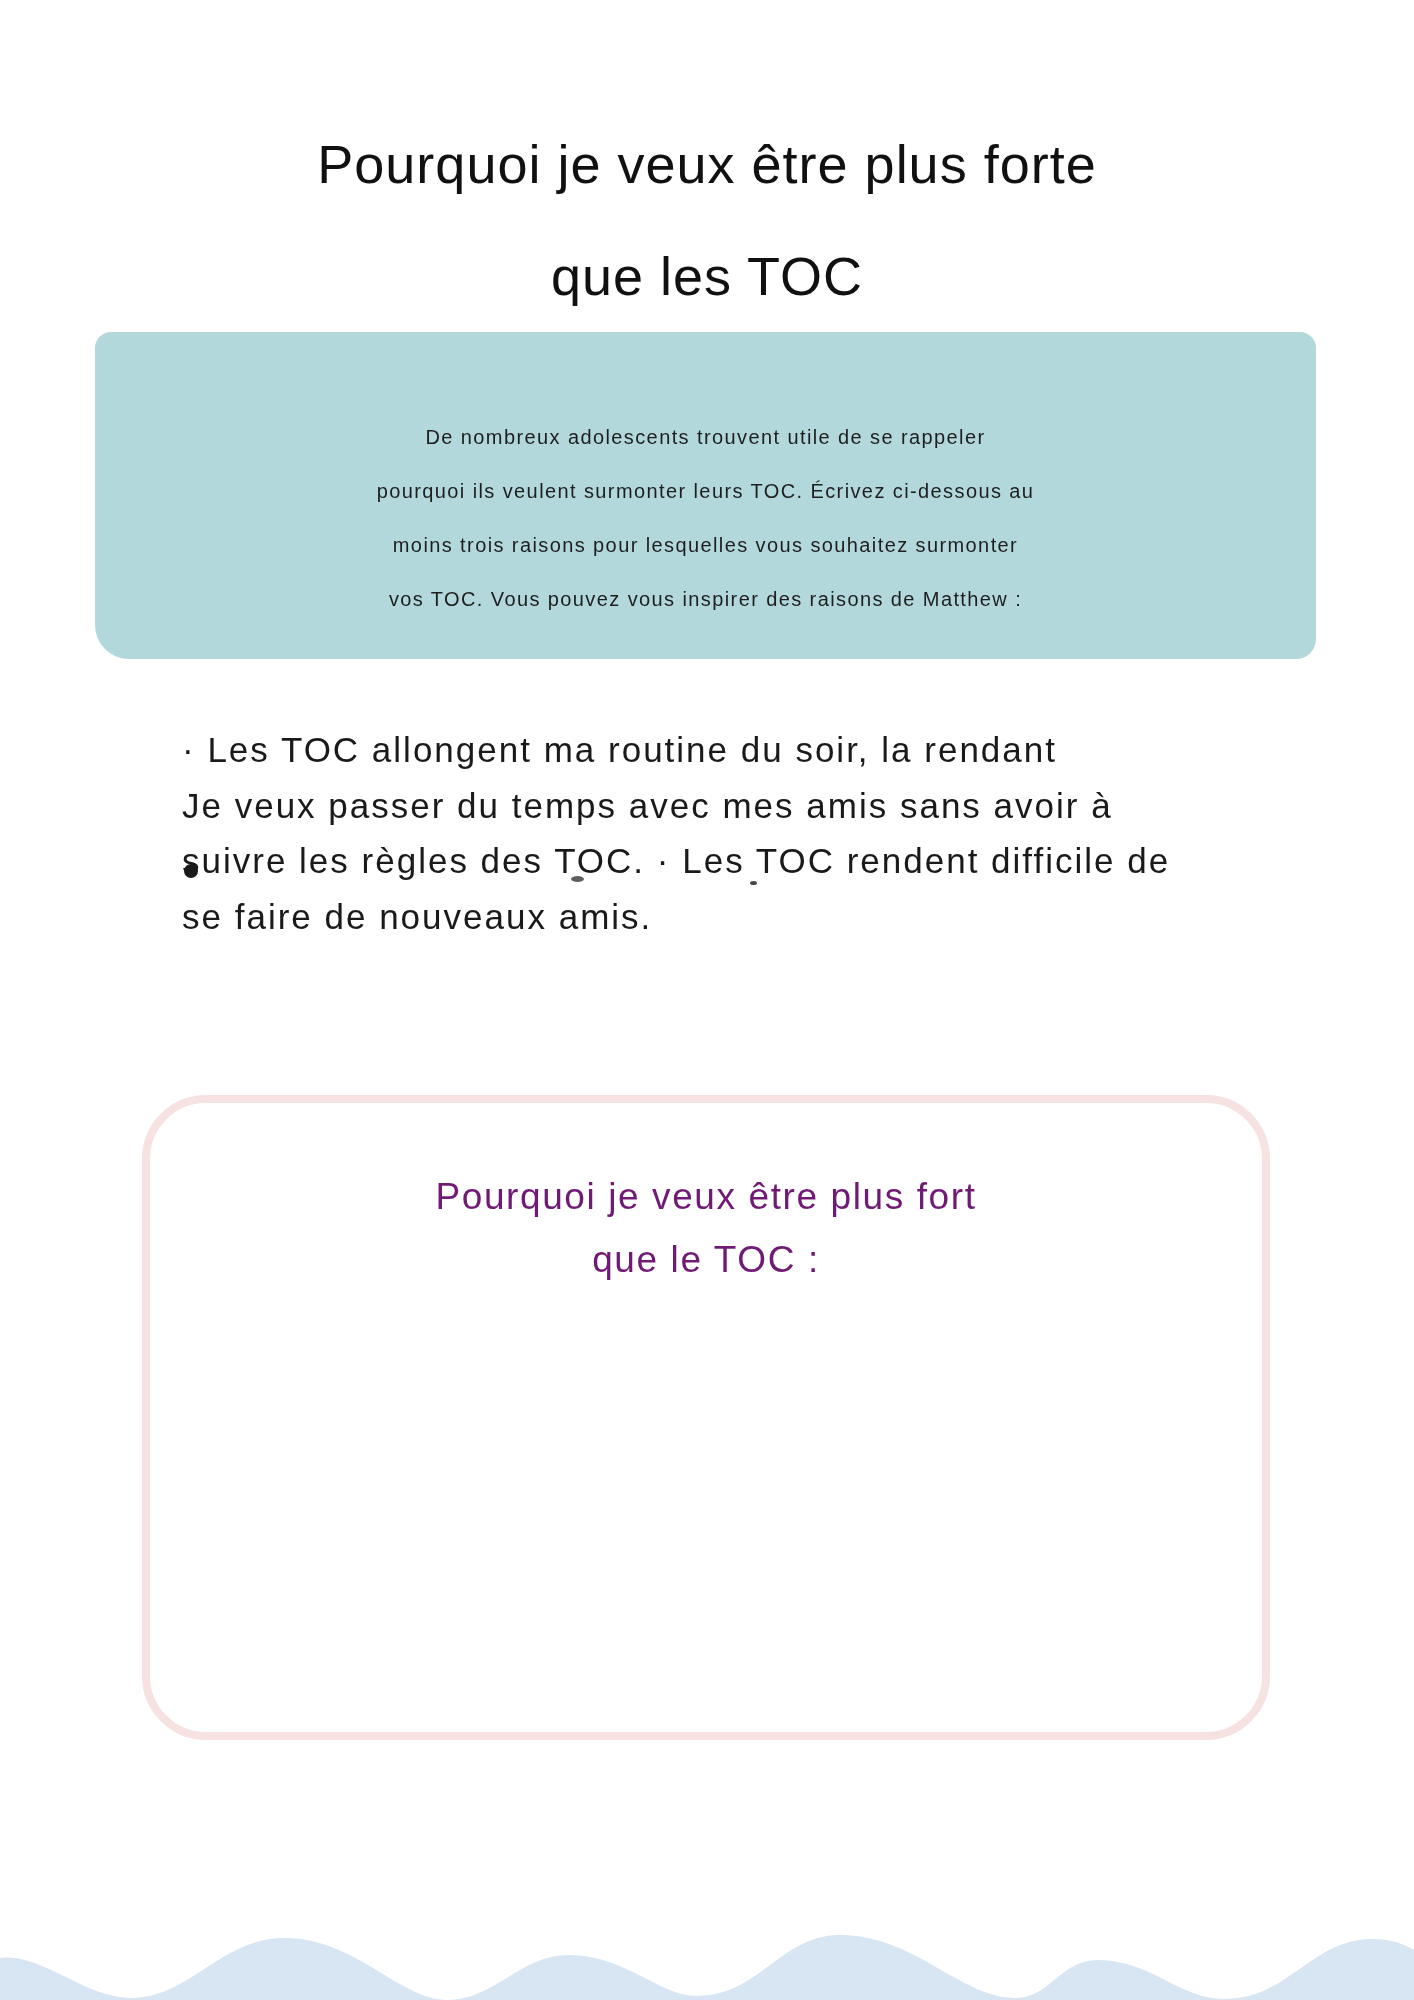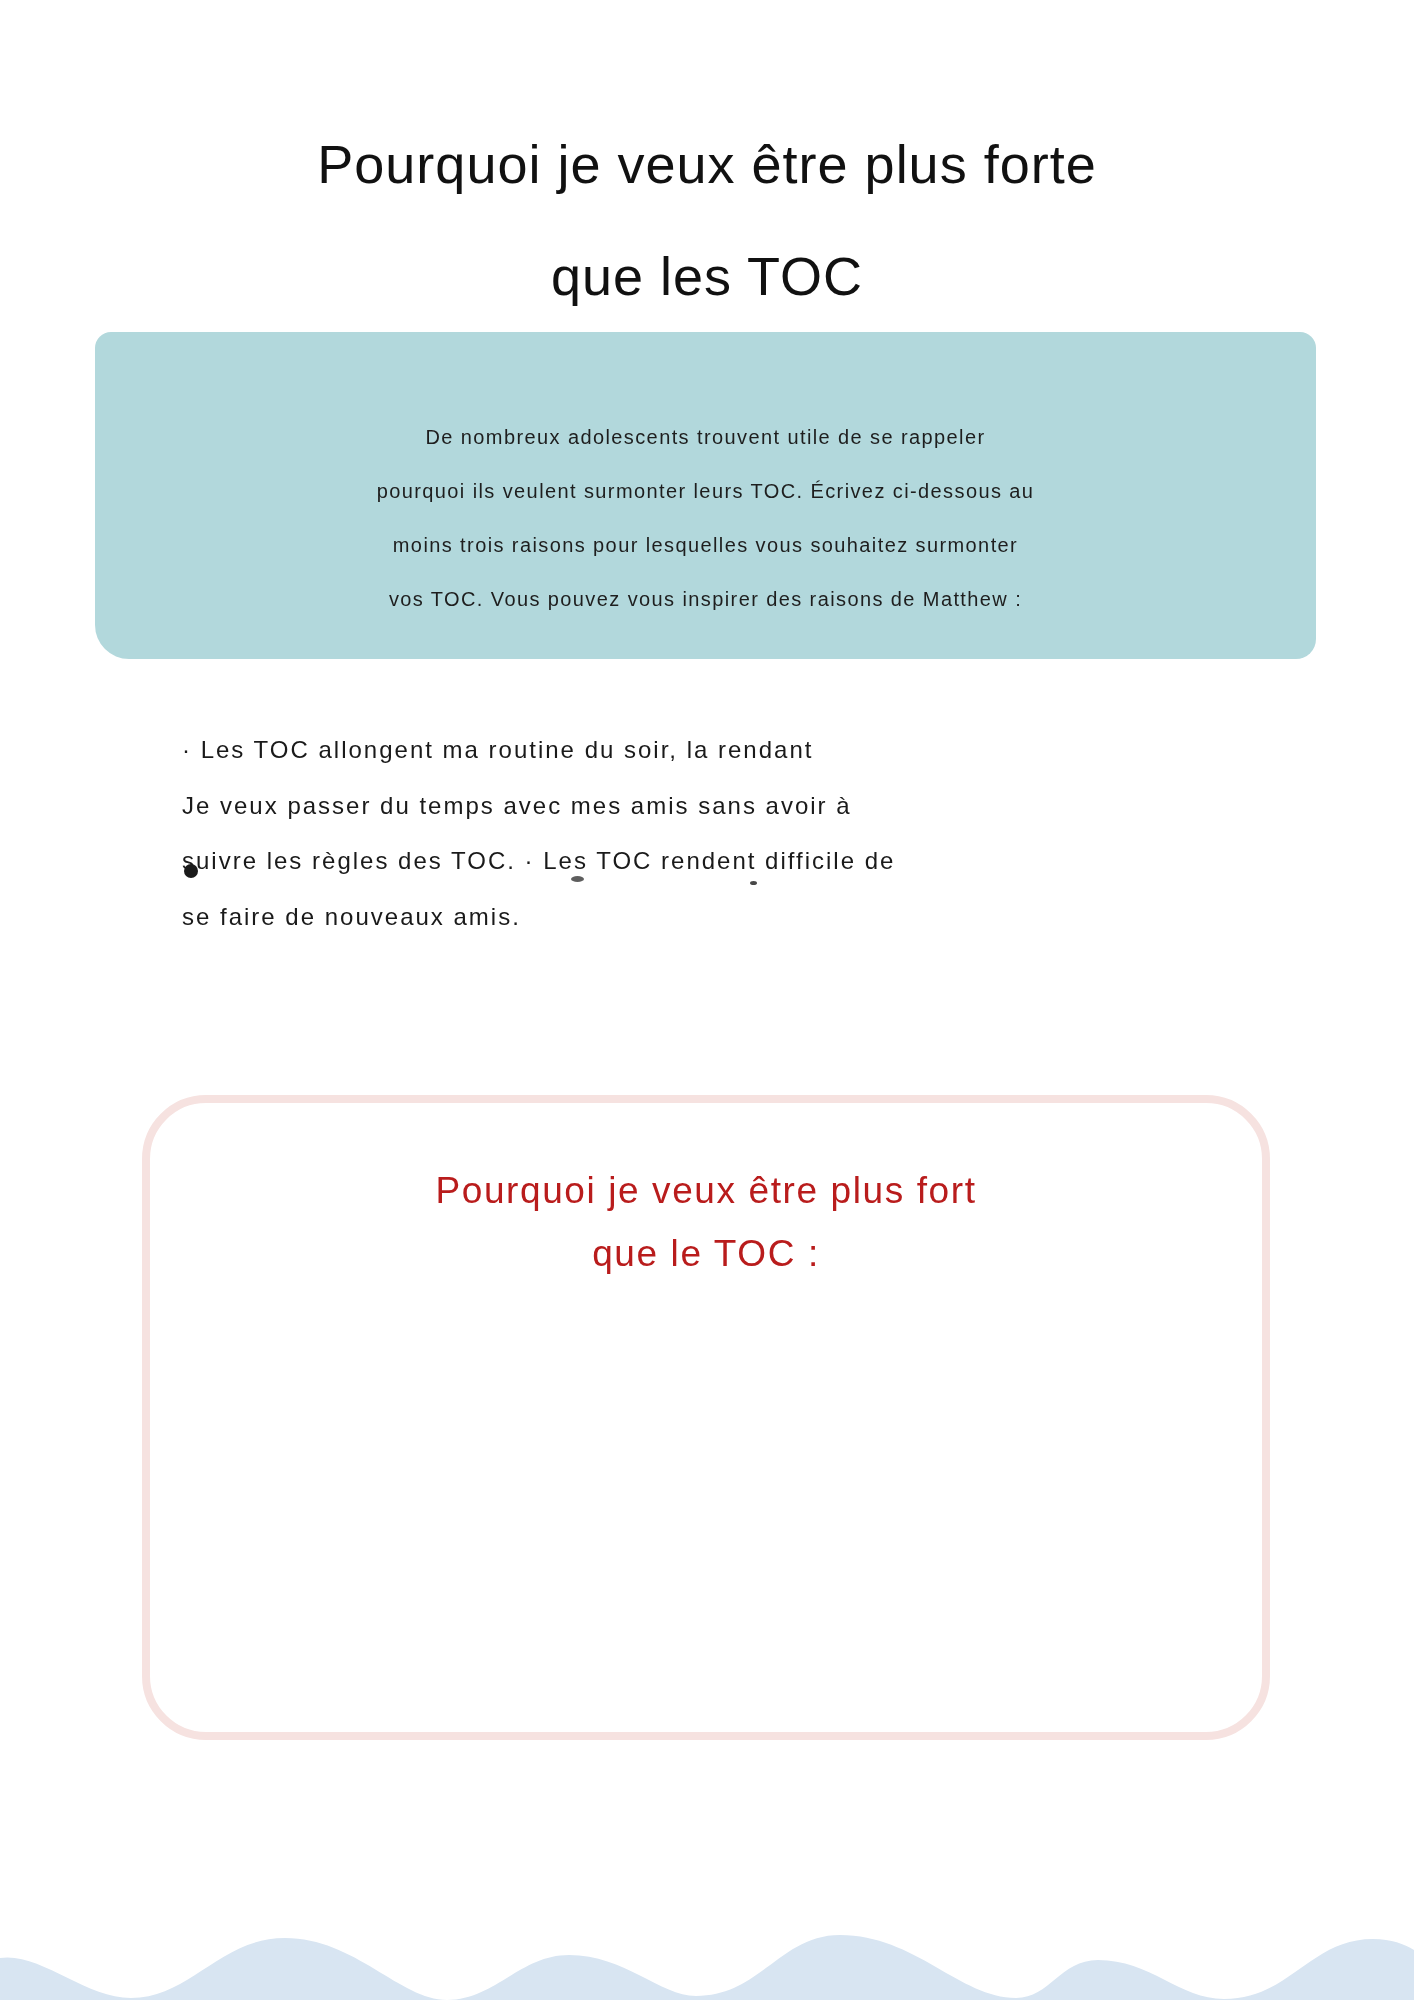--- a/index.html
+++ b/index.html
@@ -62,21 +62,21 @@
       color: #1e1e1e;
     }
     .intro-box .body .line { display: block; }
 
     .reasons {
       position: absolute;
       left: 182px;
       top: 722px;
       width: 1100px;
       margin: 0;
-      font-size: 24px;
+      font-size: 35px;
       line-height: 55.5px;
       letter-spacing: 2px;
       color: #1a1a1a;
     }
     .reasons .line { display: block; white-space: nowrap; }
     .ink-mark {
       position: absolute;
       background: #1a1a1a;
       border-radius: 50%;
     }
@@ -89,27 +89,27 @@
       height: 645px;
       box-sizing: border-box;
       border: 8px solid var(--pink, #f6e2e0);
       border-radius: 64px;
       background: #ffffff;
     }
     .answer-box .heading {
       position: absolute;
       left: 0; right: 0;
       top: 45px;
-      margin: 11px;
+      margin: 17px;
       text-align: center;
       font-weight: normal;
       font-size: 37px;
       line-height: 63px;
       letter-spacing: 1.6px;
-      color: #b91c1c;
+      color: #701a75;
     }
     .answer-box .heading .line { display: block; }
     .answer-area {
       position: absolute;
       left: 40px; right: 40px;
       top: 190px; bottom: 40px;
       border: none;
       background: transparent;
       resize: none;
       outline: none;

